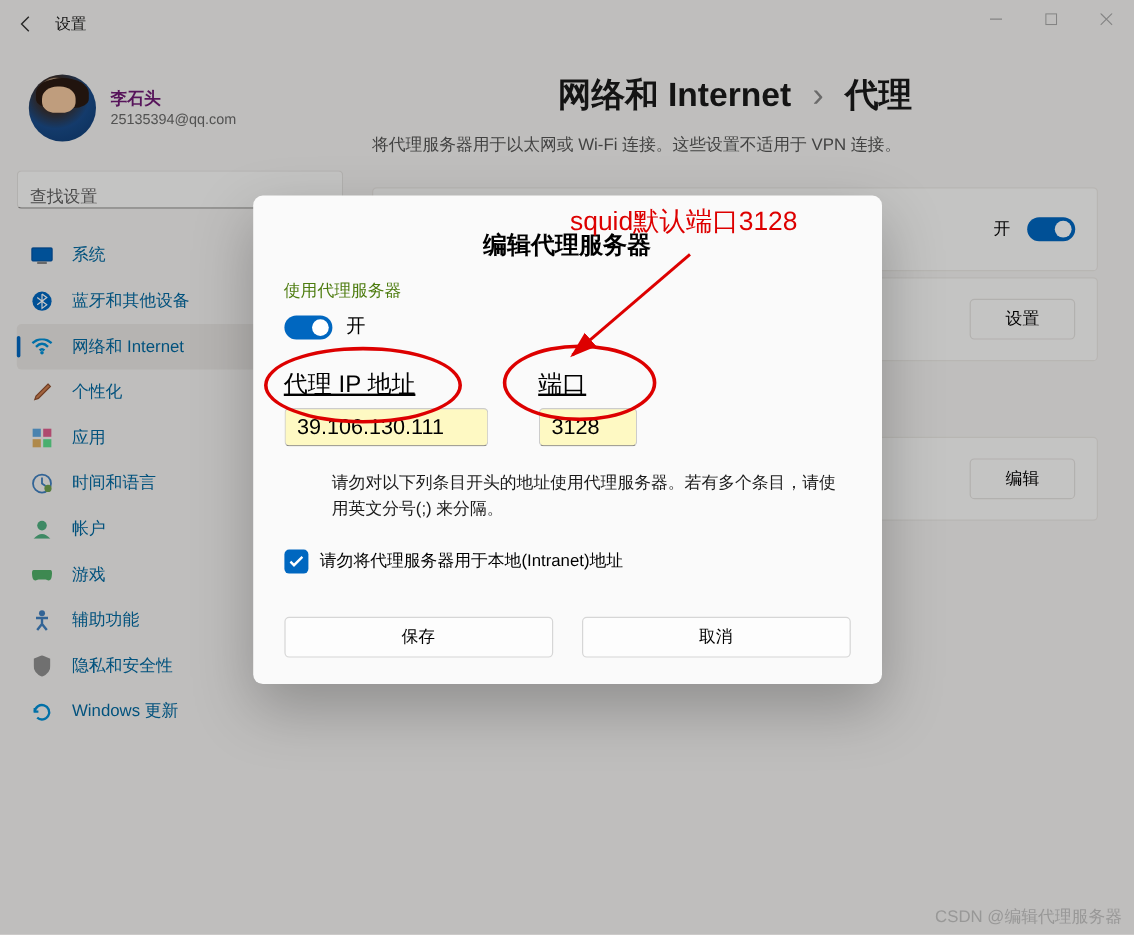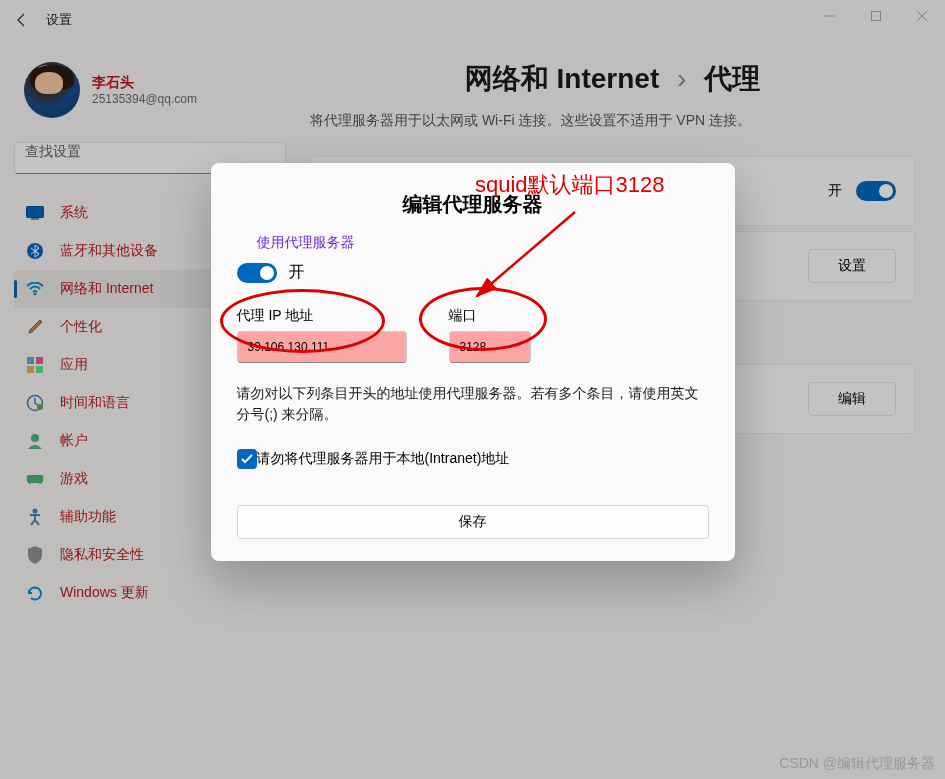--- a/index.html
+++ b/index.html
@@ -9,60 +9,60 @@
     .titlebar .back { width: 32px; height: 32px; display: flex; align-items: center; justify-content: center; cursor: pointer; border-radius: 4px; }
     .titlebar .title { font-size: 13px; margin-left: 8px; color: #1a1a1a; }
     .win-controls { position: absolute; right: 0; top: 0; display: flex; }
     .win-btn { width: 46px; height: 32px; display: flex; align-items: center; justify-content: center; color: #888; }
     
     .sidebar { position: absolute; left: 0; top: 50px; width: 300px; padding: 12px 14px; }
     .profile { display: flex; align-items: center; gap: 12px; margin-bottom: 24px; padding-left: 10px; }
     .avatar { width: 56px; height: 56px; border-radius: 50%; background: radial-gradient(circle at 40% 30%, #ffd9b0 25%, #3a2e2a 28%, #1a4c8a 55%, #0d3a70); position: relative; overflow: hidden; }
     .avatar::after { content:""; position:absolute; left:20%; top:18%; width:50%; height:40%; background:#f5c9a0; border-radius:46% 46% 40% 40%;}
     .avatar::before { content:""; position:absolute; left:10%; top:5%; width:80%; height:45%; background:#2b1a12; border-radius:50% 50% 30% 30%;}
-    .profile-name { font-size: 14px; font-weight: 600; color: #b91c1c; }
+    .profile-name { font-size: 14px; font-weight: 600; color: #701a75; }
     .profile-email { font-size: 12px; color: #6a6a6a; }
     
-    .search-box { width: 272px; height: 32px; background: #fcfbfa; border: 1px solid #e5e3e0; border-bottom: 1px solid #868583; border-radius: 4px; padding: 0 10px; display: flex; align-items: flex-start; font-size: 14px; color: #5f5f5f; margin-bottom: 20px; }
+    .search-box { width: 272px; height: 32px; background: #fcfbfa; border: 1px solid #e5e3e0; border-bottom: 1px solid #868583; border-radius: 4px; padding: 0 10px; display: flex; align-items: flex-end; font-size: 14px; color: #5f5f5f; margin-bottom: 20px; }
     
     .nav-list { list-style: none; }
-    .nav-item { height: 38px; display: flex; align-items: center; padding-left: 12px; gap: 16px; border-radius: 4px; cursor: pointer; font-size: 14px; color: #b91c1c; position: relative; }
+    .nav-item { height: 38px; display: flex; align-items: center; padding-left: 12px; gap: 16px; border-radius: 4px; cursor: pointer; font-size: 14px; color: #0369a1; position: relative; }
     .nav-item.active { background: #eae7e4; }
     .nav-item.active::before { content:""; position:absolute; left:0; top:10px; bottom:10px; width:3px; background:#0067c0; border-radius:2px; }
     .nav-icon { width: 18px; height: 18px; display: flex; align-items: center; justify-content: center; flex-shrink: 0; }
     
     .main { position: absolute; left: 310px; top: 60px; right: 30px; bottom: 0; }
     .breadcrumb { font-size: 28px; font-weight: 600; color: #1a1a1a; margin-bottom: 14px; text-align: center; }
     .breadcrumb .sep { color: #888; font-weight: 300; margin: 0 10px; }
     .main-sub { font-size: 14px; color: #555; margin-bottom: 26px; }
     
     .panel-row { background: #fcfbfa; border: 1px solid #ece9e6; border-radius: 4px; height: 70px; display: flex; align-items: center; justify-content: flex-end; padding: 0 18px; gap: 14px; margin-bottom: 5px; font-size: 14px; }
     .panel-btn { width: 88px; height: 34px; border: 1px solid #e5e3e0; background: #fcfbfa; border-radius: 4px; font-size: 14px; cursor: pointer; }
     
     .modal-backdrop { position: absolute; inset: 0; background: rgba(0,0,0,0.22); display: flex; align-items: flex-start; justify-content: center; padding-top: 163px; }
     .modal { width: 524px; background: #fafafa; border-radius: 8px; padding: 28px 26px 22px; box-shadow: 0 20px 50px rgba(0,0,0,0.25); }
     .modal h2 { font-size: 20px; font-weight: 600; margin-bottom: 16px; text-align: center; }
-    .modal-label { font-size: 14px; color: #6d28d9; margin-bottom: 10px; margin-left: 20px; }
+    .modal-label { font-size: 14px; color: #4d7c0f; margin-bottom: 10px; }
     
     .toggle-row { display: flex; align-items: center; gap: 12px; margin-bottom: 24px; }
     .toggle { width: 40px; height: 20px; background: #0067c0; border-radius: 10px; position: relative; cursor: pointer; }
     .toggle::after { content:""; position:absolute; right:3px; top:3px; width:14px; height:14px; background:#fff; border-radius:50%; }
     .big-toggle { width: 40px; height: 20px; }
     
     .field-row { display: flex; gap: 42px; margin-bottom: 20px; }
     .field { display: flex; flex-direction: column; }
-    .field-label { font-size: 14px; margin-bottom: 6px; }
-    .field input { height: 32px; border: 1px solid #ccc; border-bottom: 1px solid #868583; border-radius: 4px; padding: 0 10px; font-size: 12px; background: #fca5a5; }
+    .field-label { font-size: 20px; margin-bottom: 6px; text-decoration: underline; }
+    .field input { height: 32px; border: 1px solid #ccc; border-bottom: 1px solid #868583; border-radius: 4px; padding: 0 10px; font-size: 18px; background: #fef9c3; }
     .ip-input { width: 170px; }
     .port-input { width: 82px; }
     
-    .modal-text { font-size: 14px; color: #1a1a1a; line-height: 1.5; margin-bottom: 10px; }
+    .modal-text { font-size: 14px; color: #1a1a1a; line-height: 1.5; margin-bottom: 10px; margin-left: 40px; }
     .bypass-box { width: 100%; height: 62px; border: 1px solid #ccc; border-bottom: 1px solid #868583; border-radius: 4px; padding: 6px 10px; font-size: 14px; background: #fff; resize: none; font-family: inherit; }
     
-    .check-row { display: flex; align-items: center; margin: 24px 0 36px; font-size: 14px; }
+    .check-row { display: flex; align-items: center; gap: 10px; margin: 24px 0 36px; font-size: 14px; }
     .checkbox { width: 20px; height: 20px; background: #0067c0; border-radius: 4px; display: flex; align-items: center; justify-content: center; color: #fff; }
     
     .modal-actions { display: flex; gap: 24px; }
     .modal-btn { flex: 1; height: 34px; border: 1px solid #d6d6d6; background: #fdfdfd; border-radius: 4px; font-size: 14px; cursor: pointer; }
     
     .annotation { position: absolute; color: #d00; font-size: 22px; pointer-events: none; z-index: 100; }
     .circle-ann { position: absolute; border: 3px solid #d00; border-radius: 50%; pointer-events: none; z-index: 99; }
     
     .watermark { position: absolute; right: 10px; bottom: 6px; font-size: 14px; color: rgba(120,120,120,0.55); z-index: 200; }
     
@@ -254,20 +254,21 @@
     <div class="check-row">
       <div class="checkbox">
         <svg width="12" height="10">
             <path d="M1 5 L4 8 L11 1" stroke="#fff" stroke-width="2" fill="none"></path>
           </svg>
       </div>
       <span>请勿将代理服务器用于本地(Intranet)地址</span>
     </div>
     <div class="modal-actions">
       <button class="modal-btn">保存</button>
+      <button class="modal-btn">取消</button>
     </div>
   </div>
 </div>
 
 <div class="annotation" style="left:475px; top:170px;">squid默认端口3128</div>
 <div class="circle-ann" style="left:220px; top:289px; width:165px; height:64px;"></div>
 <div class="circle-ann" style="left:419px; top:287px; width:128px; height:64px;"></div>
 <svg class="arrow" style="left:465px; top:208px;" width="120" height="96">
   <defs>
       <marker id="ah" markerWidth="10" markerHeight="10" refX="8" refY="3" orient="auto">

